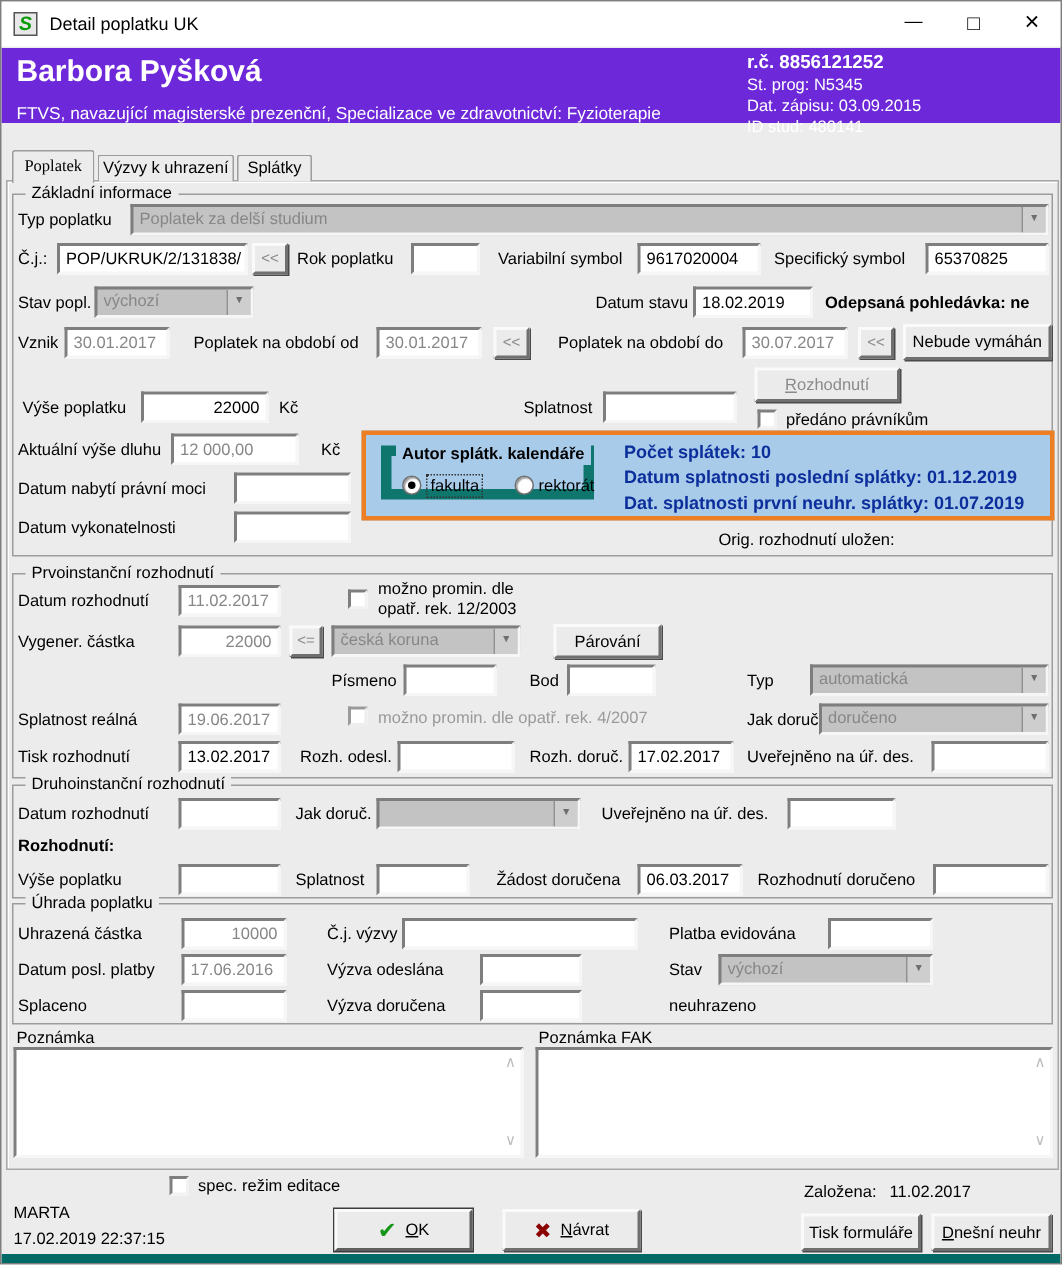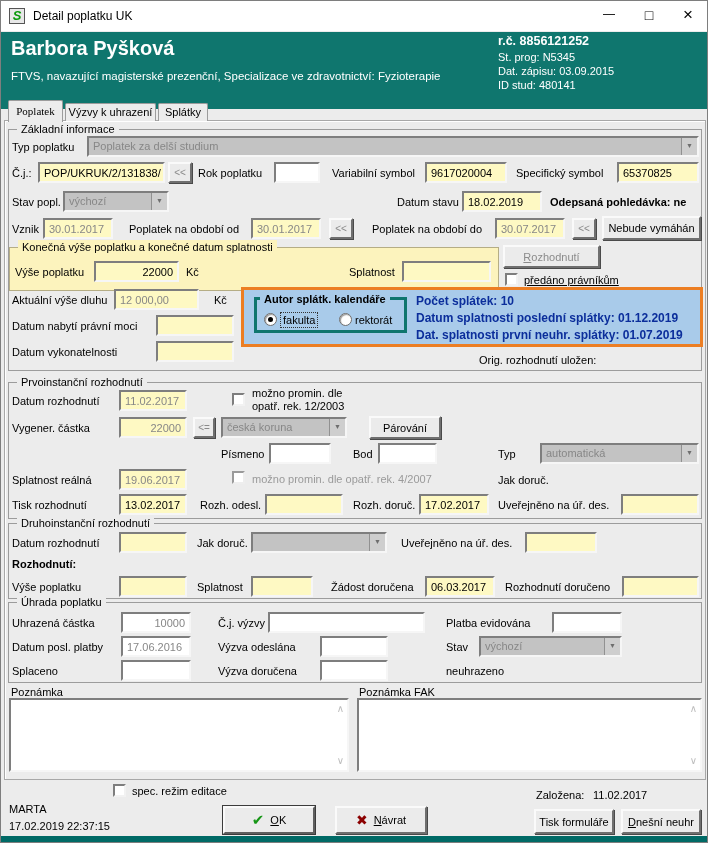--- a/index.html
+++ b/index.html
@@ -1,21 +1,21 @@
 <!DOCTYPE html>
 <html><head>
 <meta charset="utf-8">
 <style>
   html,body{margin:0;padding:0;background:#d4d0c8;}
   *{box-sizing:border-box;}
   .win{position:relative;width:708px;height:843px;background:#ECECEC;border:1px solid #7e7e7e;
        font-family:"Liberation Sans","DejaVu Sans",sans-serif;font-size:11px;color:#000;overflow:hidden;}
   .L{position:absolute;white-space:nowrap;line-height:14px;}
   .b{font-weight:bold;}
-  .F{position:absolute;height:21px;line-height:16px;padding:1px 4px;background:#fef9c3;color:#000;
+  .F{position:absolute;height:21px;line-height:16px;padding:1px 4px;background:#ffffff;color:#000;
      border:2px solid;border-color:#7e7e7e #f6f6f6 #f6f6f6 #7e7e7e;overflow:hidden;white-space:nowrap;}
   .gray{color:#878787;}
   .white{background:#fff;}
   .num{text-align:right;}
   .DD{position:absolute;height:21px;display:flex;background:#c3c3c3;
       border:2px solid;border-color:#7e7e7e #f6f6f6 #f6f6f6 #7e7e7e;overflow:hidden;}
   .DD .v{flex:1;line-height:16px;padding:0 4px;overflow:hidden;white-space:nowrap;color:#878787;}
   .DD .a{width:16px;background:#cecece;border-left:1px solid #919191;color:#6e6e6e;
          font-size:7px;line-height:16px;text-align:center;}
   .B{position:absolute;background:#ebebeb;border:2px solid;border-color:#fafafa #6f6f6f #6f6f6f #fafafa;
@@ -40,21 +40,21 @@
 <div class="win">
 
   <div style="position:absolute;left:0;top:0;width:706px;height:30px;background:#fff;">
     <div style="position:absolute;left:8px;top:7px;width:16px;height:16px;background:#e8e8e8;border:1px solid #555;color:#0a9a0a;font-weight:bold;font-style:italic;font-size:13px;line-height:14px;text-align:center;">S</div>
     <div class="L" style="left:32px;top:8px;font-size:12px;">Detail poplatku UK</div>
     <div style="position:absolute;left:588px;top:0;width:40px;height:30px;text-align:center;line-height:26px;font-size:12px;">—</div>
     <div style="position:absolute;left:628px;top:0;width:40px;height:30px;text-align:center;line-height:28px;font-size:14px;">□</div>
     <div style="position:absolute;left:668px;top:0;width:38px;height:30px;text-align:center;line-height:27px;font-size:17px;">×</div>
   </div>
 
-  <div style="position:absolute;left:0;top:31px;width:706px;height:77px;background:#0f766e;color:#fff;">
+  <div style="position:absolute;left:0;top:31px;width:706px;height:50px;background:#6d28d9;color:#fff;">
     <div class="L b" style="left:10px;top:5px;font-size:20px;line-height:22px;">Barbora Pyšková</div>
     <div class="L" style="left:10px;top:37px;font-size:11.5px;">FTVS, navazující magisterské prezenční, Specializace ve zdravotnictví: Fyzioterapie</div>
     <div class="L b" style="left:497px;top:2px;font-size:12.5px;">r.č. 8856121252</div>
     <div class="L" style="left:497px;top:18px;">St. prog: N5345</div>
     <div class="L" style="left:497px;top:32px;">Dat. zápisu: 03.09.2015</div>
     <div class="L" style="left:497px;top:46px;">ID stud: 480141</div>
   </div>
 
   <div style="position:absolute;left:3px;top:119px;width:702px;height:660px;border:1px solid #a8a8a8;box-shadow:inset 1px 1px 0 #fff;"></div>
   <div class="tab" style="left:7px;top:99px;width:55px;height:22px;z-index:3;line-height:21px;font-family:Liberation Serif, serif;">
@@ -98,41 +98,38 @@
   <div class="L" style="left:128px;top:221px;">Poplatek na období od</div>
   <div class="F gray" style="left:250px;top:217px;width:70px;">30.01.2017</div>
   <div class="B" style="left:328px;top:217px;width:24px;height:21px;color:#8a8a8a;font-size:10px;">&lt;&lt;</div>
   <div class="L" style="left:371px;top:221px;">Poplatek na období do</div>
   <div class="F gray" style="left:494px;top:217px;width:70px;">30.07.2017</div>
   <div class="B" style="left:571px;top:217px;width:24px;height:21px;color:#8a8a8a;font-size:10px;">&lt;&lt;</div>
   <div class="B" style="left:601px;top:215px;width:99px;height:24px;">
     <span>Nebude vymáhán</span>
     </div>
 
-  <div class="GB" style="left:8px;top:246px;width:490px;height:44px;background:#FCF3BD;border-color:#b5ad85;">
-    <div class="GT" style="background:#FCF3BD;">Konečná výše poplatku a konečné datum splatnosti</div>
-  </div>
   <div class="L" style="left:14px;top:264px;">Výše poplatku</div>
   <div class="F num" style="left:93px;top:260px;width:85px;">22000</div>
   <div class="L" style="left:185px;top:264px;">Kč</div>
   <div class="L" style="left:348px;top:264px;">Splatnost</div>
   <div class="F" style="left:401px;top:260px;width:89px;"></div>
 
   <div class="B" style="left:502px;top:244px;width:97px;height:23px;color:#8b8b8b;">
     <span><span class="u">R</span><span>ozhodnutí</span></span>
   </div>
   <div class="CB" style="left:504px;top:272px;"></div>
-  <div class="L" style="left:523px;top:272px;text-decoration:underline;">předáno právníkům</div>
+  <div class="L" style="left:523px;top:272px;">předáno právníkům</div>
 
   <div class="L" style="left:11px;top:292px;">Aktuální výše dluhu</div>
   <div class="F gray" style="left:113px;top:288px;width:85px;">12 000,00</div>
   <div class="L" style="left:213px;top:292px;">Kč</div>
 
   <div style="position:absolute;left:240px;top:286px;width:462px;height:60px;background:#A9CBEA;border:3px solid #EC7E23;">
-    <div style="position:absolute;left:10px;top:7px;width:153px;height:36px;border:3px solid #0f766e;">
+    <div style="position:absolute;left:10px;top:7px;width:142px;height:36px;border:7px solid #0f766e;">
       <div class="GT b" style="background:#A9CBEA;left:3px;">Autor splátk. kalendáře</div>
       <div class="RD on" style="left:7px;top:13px;"></div>
       <div class="L" style="left:23px;top:12px;border:1px dotted #333;padding:0 2px;">
         <span>fakulta</span></div>
       <div class="RD" style="left:82px;top:13px;"></div>
       <div class="L" style="left:98px;top:13px;">rektorát</div>
     </div>
     <div class="L b" style="left:172px;top:4px;font-size:12px;color:#0B2E9B;">Počet splátek: 10</div>
     <div class="L b" style="left:172px;top:21px;font-size:12px;color:#0B2E9B;">Datum splatnosti poslední splátky: 01.12.2019</div>
     <div class="L b" style="left:172px;top:38px;font-size:12px;color:#0B2E9B;">Dat. splatnosti první neuhr. splátky: 01.07.2019</div>
@@ -171,20 +168,24 @@
   <div class="DD" style="left:539px;top:442px;width:159px;">
     <span class="v">automatická</span>
     <span class="a">▼</span>
   </div>
 
   <div class="L" style="left:11px;top:472px;">Splatnost reálná</div>
   <div class="F gray" style="left:118px;top:468px;width:68px;">19.06.2017</div>
   <div class="CB" style="left:231px;top:470px;border-color:#9a9a9a #eee #eee #9a9a9a;"></div>
   <div class="L" style="left:251px;top:471px;color:#9a9a9a;">možno promin. dle opatř. rek. 4/2007</div>
   <div class="L" style="left:497px;top:472px;">Jak doruč.</div>
+  <div class="DD" style="left:545px;top:468px;width:153px;">
+    <span class="v">doručeno</span>
+    <span class="a">▼</span>
+  </div>
 
   <div class="L" style="left:11px;top:497px;">Tisk rozhodnutí</div>
   <div class="F" style="left:118px;top:493px;width:68px;">13.02.2017</div>
   <div class="L" style="left:199px;top:497px;">Rozh. odesl.</div>
   <div class="F" style="left:264px;top:493px;width:78px;"></div>
   <div class="L" style="left:352px;top:497px;">Rozh. doruč.</div>
   <div class="F" style="left:418px;top:493px;width:70px;">17.02.2017</div>
   <div class="L" style="left:497px;top:497px;">Uveřejněno na úř. des.</div>
   <div class="F" style="left:620px;top:493px;width:78px;"></div>
 

